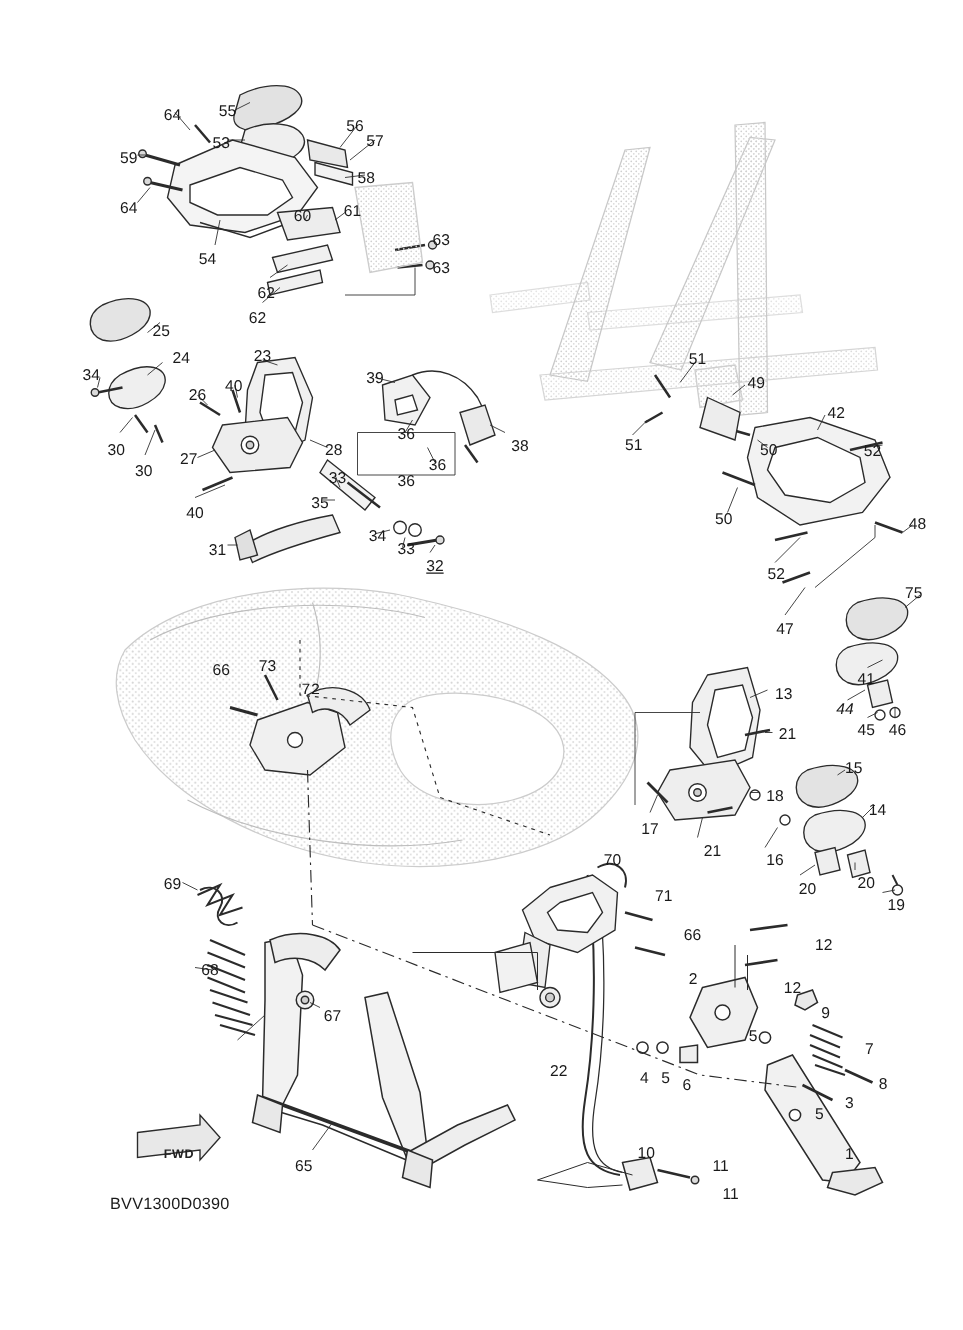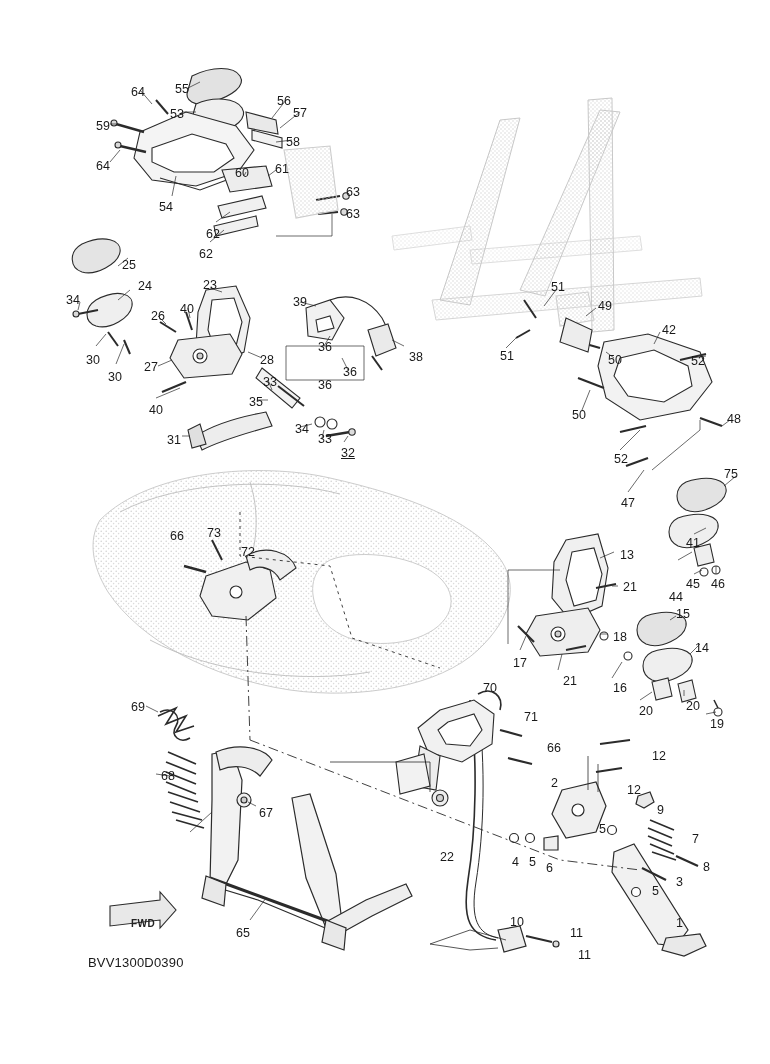--- a/index.html
+++ b/index.html
@@ -441,26 +441,26 @@
     <div class="callout" style="left: 727px; top: 413px;">48</div>
     <div class="callout" style="left: 249px; top: 396px;">35</div>
     <div class="callout" style="left: 295px; top: 423px;">34</div>
     <div class="callout" style="left: 318px; top: 433px;">33</div>
     <div class="callout" style="left: 341px; top: 447px; text-decoration: underline;">32</div>
     <div class="callout" style="left: 167px; top: 434px;">31</div>
     <div class="callout" style="left: 614px; top: 453px;">52</div>
     <div class="callout" style="left: 724px; top: 468px;">75</div>
     <div class="callout" style="left: 621px; top: 497px;">47</div>
     <div class="callout" style="left: 686px; top: 537px;">41</div>
-    <div class="callout" style="left: 669px; top: 591px;">44</div>
+    <div class="callout" style="left: 669px; top: 561px; font-style: italic;">44</div>
     <div class="callout" style="left: 686px; top: 578px;">45</div>
     <div class="callout" style="left: 711px; top: 578px;">46</div>
     <div class="callout" style="left: 170px; top: 530px;">66</div>
     <div class="callout" style="left: 207px; top: 527px;">73</div>
-    <div class="callout" style="left: 241px; top: 546px;">72</div>
+    <div class="callout" style="left: 241px; top: 546px; font-family: Liberation Mono, monospace;">72</div>
     <div class="callout" style="left: 620px; top: 549px;">13</div>
     <div class="callout" style="left: 623px; top: 581px;">21</div>
     <div class="callout" style="left: 676px; top: 608px;">15</div>
     <div class="callout" style="left: 613px; top: 631px;">18</div>
     <div class="callout" style="left: 695px; top: 642px;">14</div>
     <div class="callout" style="left: 513px; top: 657px;">17</div>
     <div class="callout" style="left: 563px; top: 675px;">21</div>
     <div class="callout" style="left: 613px; top: 682px;">16</div>
     <div class="callout" style="left: 639px; top: 705px;">20</div>
     <div class="callout" style="left: 686px; top: 700px;">20</div>

